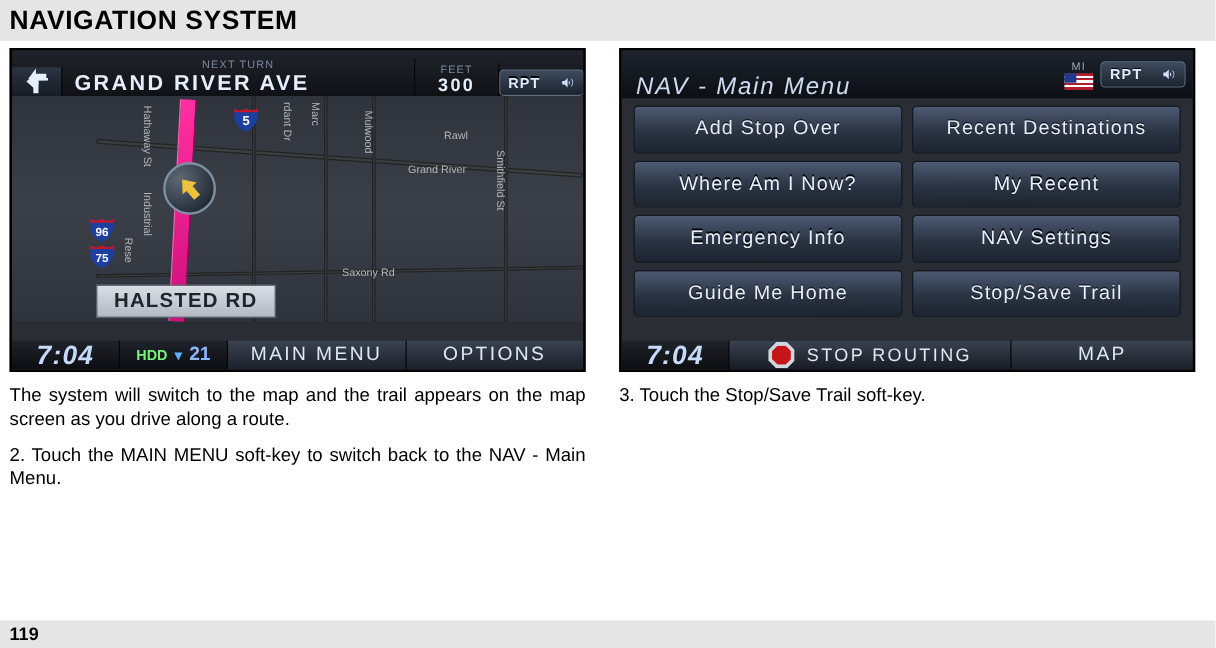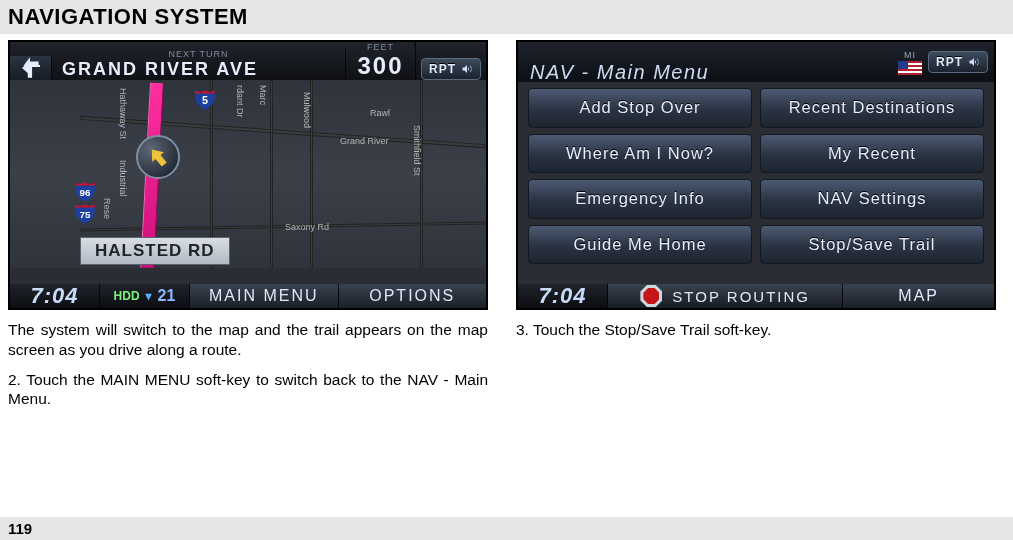--- a/index.html
+++ b/index.html
@@ -11,23 +11,23 @@
   .col { width: 480px; display: flex; flex-direction: column; }
   .screen { width: 480px; height: 270px; border: 2px solid #000; position: relative; overflow: hidden; background: #2a2d34; font-family: "Trebuchet MS", "Arial Narrow", Arial, sans-serif; }
 
   
   .topbar { position: absolute; top: 0; left: 0; right: 0; height: 38px; background: linear-gradient(#20232a,#0f1115); display: flex; align-items: flex-end; color: #d7e6ff; }
   .top-icon { width: 42px; display: flex; align-items: center; justify-content: center; background: linear-gradient(#2b3442,#171c24); border-right: 1px solid #05070a; }
   .top-icon svg { width: 24px; height: 24px; }
   .topbar-segment { flex: 1; display: flex; flex-direction: column; justify-content: center; padding: 0 10px; border-right: 1px solid #05070a; }
   .topbar-segment .lbl { font-size: 9px; color: #7d8aa0; letter-spacing: 1px; text-align: center; }
   .topbar-segment .val { font-size: 18px; font-weight: bold; letter-spacing: 2px; color: #e6eefc; text-align: left; }
-  .topbar-segment.feet .val { text-align: center; font-size: 24px; }
+  .topbar-segment.feet .val { text-align: center; font-size: 15px; }
   .rpt { width: 70px; display: flex; align-items: center; justify-content: center; }
-  .rpt-btn { display: flex; align-items: center; gap: 5px; background: linear-gradient(#3d4b5d,#1b222d); border: 1px solid #5a6a80; border-radius: 4px; padding: 3px 7px; color: #e0ecff; font-size: 12px; font-weight: bold; letter-spacing: 1px; text-shadow: 0 -1px 0 #000; }
+  .rpt-btn { display: flex; align-items: center; gap: 16px; background: linear-gradient(#3d4b5d,#1b222d); border: 1px solid #5a6a80; border-radius: 4px; padding: 3px 7px; color: #e0ecff; font-size: 12px; font-weight: bold; letter-spacing: 1px; text-shadow: 0 -1px 0 #000; }
 
   .bottombar { position: absolute; bottom: 0; left: 0; right: 0; height: 24px; background: linear-gradient(#20232a,#0b0d11); display: flex; align-items: stretch; color: #d7e6ff; }
   .clock { width: 90px; display: flex; align-items: center; justify-content: center; font-size: 22px; font-style: italic; font-weight: bold; letter-spacing: 1px; color: #c6daf9; border-right: 1px solid #05070a; }
   .hdd { width: 90px; display: flex; align-items: center; justify-content: center; gap: 6px; font-size: 12px; color: #7cf07c; font-weight: bold; border-right: 1px solid #05070a; }
   .hdd .num { color: #8db6ff; font-size: 16px; font-weight: bold; }
   .bot-btn { flex: 1; display: flex; align-items: center; justify-content: center; background: linear-gradient(#3a424f,#1b2029); border-right: 1px solid #05070a; color: #dce7f7; font-size: 16px; letter-spacing: 2px; font-weight: 500; }
   .bot-btn:last-child { border-right: none; }
 
   
   .map-area { position: absolute; top: 38px; bottom: 40px; left: 0; right: 0; background: linear-gradient(180deg,#2e333c 0%,#3a3f48 50%, #2e333c 100%); }

